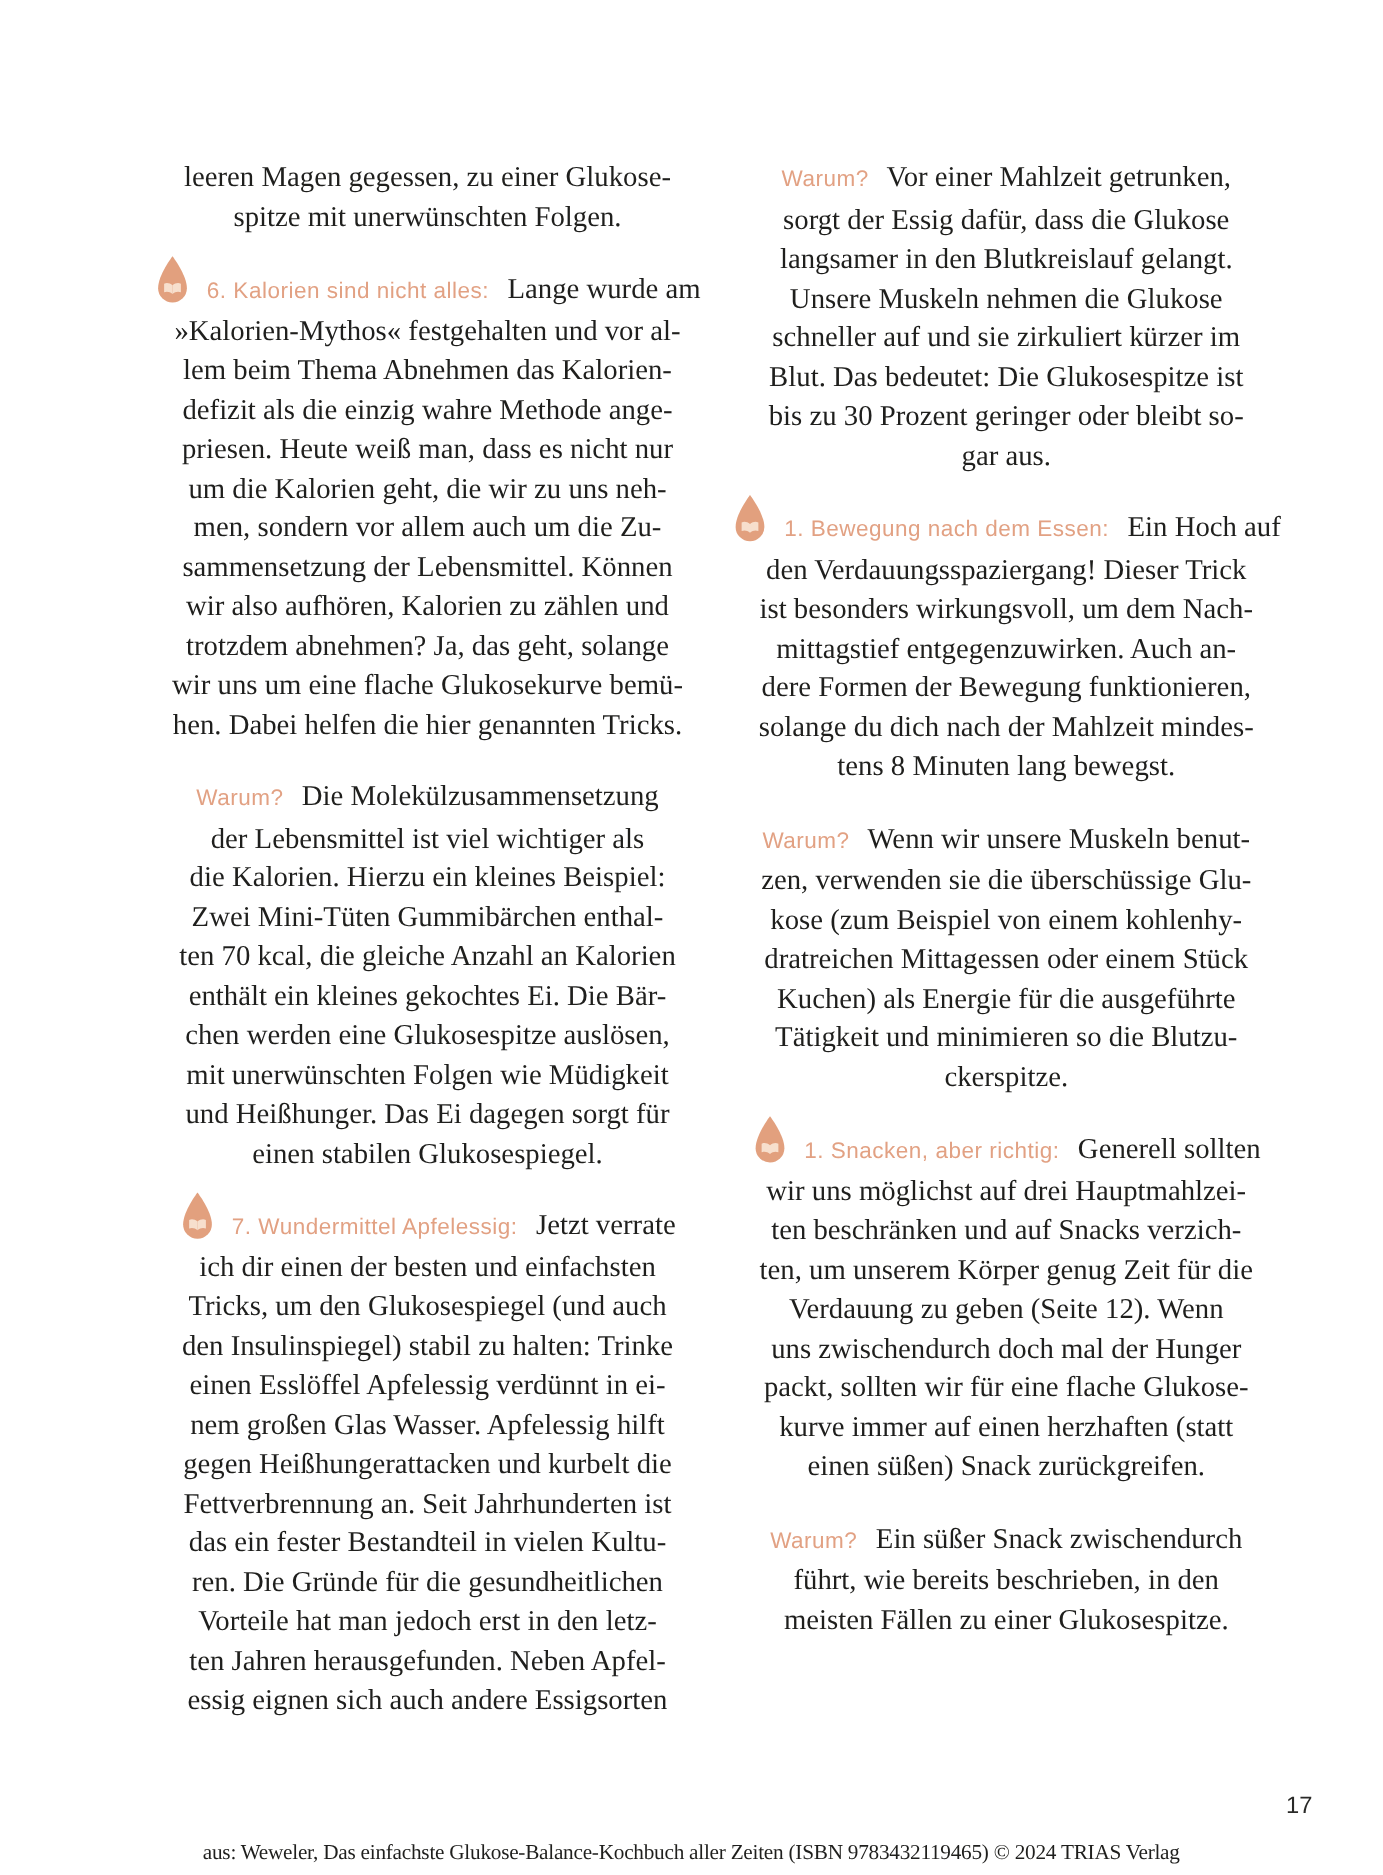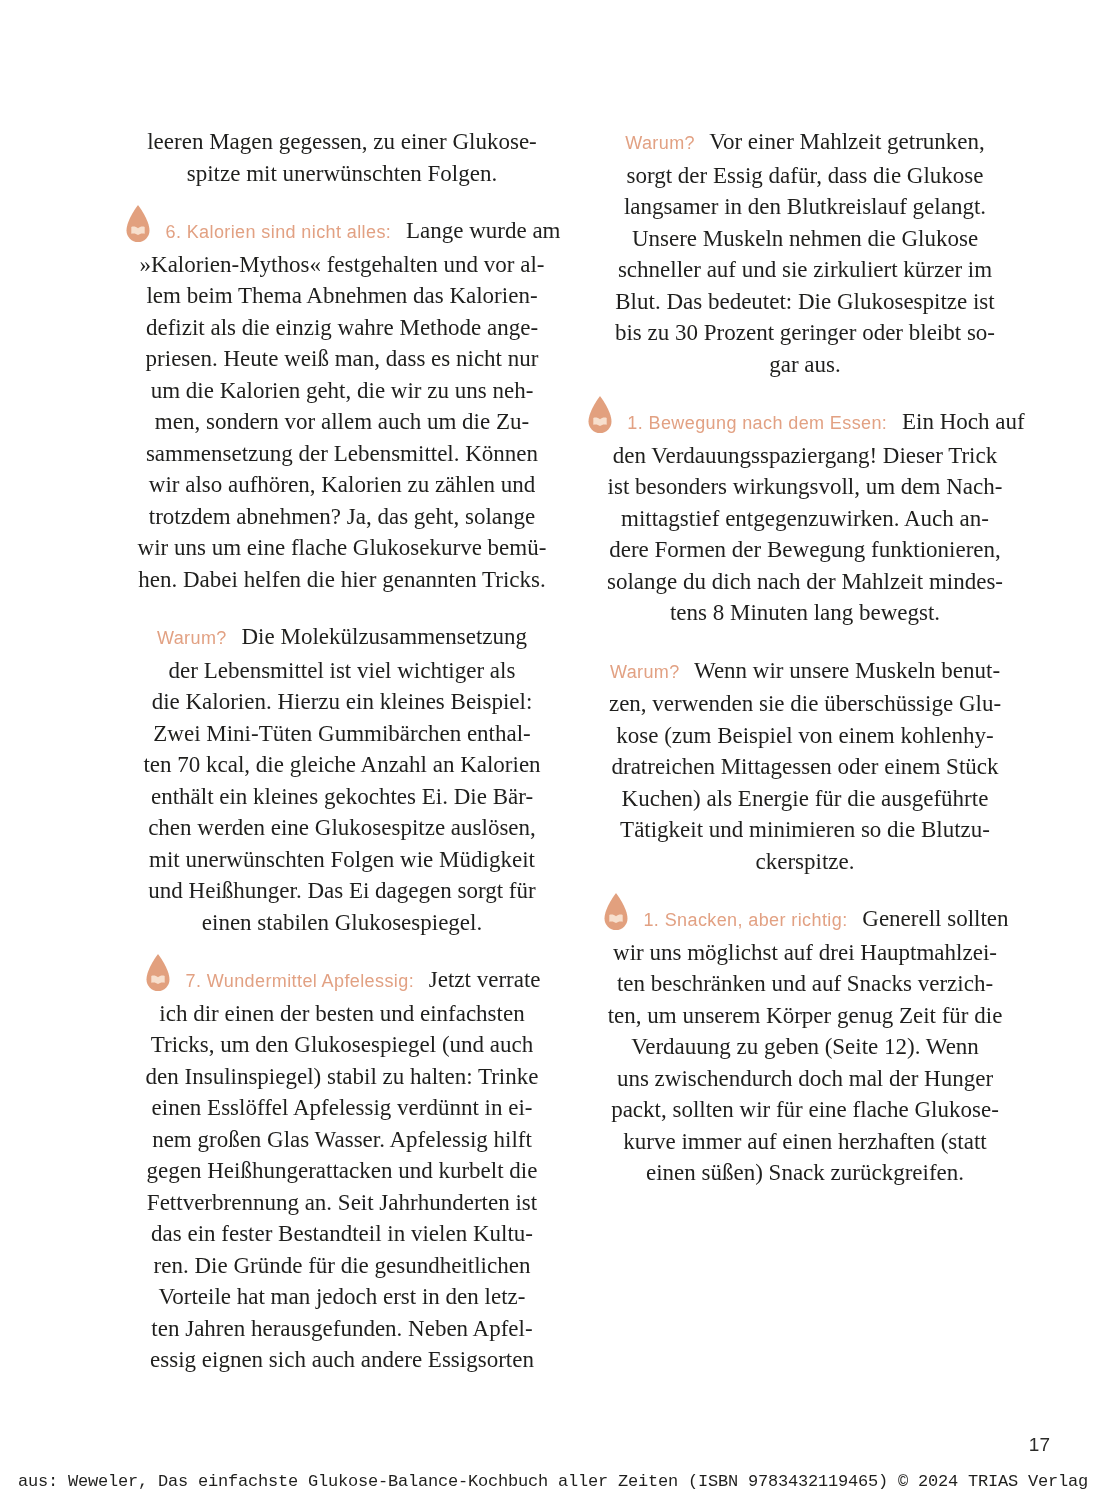--- a/index.html
+++ b/index.html
@@ -34,21 +34,21 @@
     position:relative;
     margin-right:12px;
   }
   .tip-icon svg{
     position:absolute;left:0;bottom:-7px;
     width:30px;height:41px;
   }
   .footer{
     position:absolute;top:1472px;left:0;width:100%;
     text-align:center;
-    font-family:Liberation Mono, monospace;
+    font-family:Liberation Serif, serif;
     font-size:17px;
     letter-spacing:-0.2px;
     color:#1f1f1d;
   }
   .page-number{
     position:absolute;top:1434px;right:56px;
     font-family:"Liberation Sans", sans-serif;
     font-size:19px;
     color:#2a2a28;
   }
@@ -137,16 +137,19 @@
             <path d="M15 24.2 C17 22.4 19.6 22.1 21.7 22.9 L21.7 29.8 C19.6 29 17 29.3 15 31.1 Z" fill="#f7dfcd"></path>
           </svg></span><span class="tip-heading">1. Snacken, aber richtig:</span> <span class="body-text">Generell sollten
 wir uns möglichst auf drei Hauptmahlzei-
 ten beschränken und auf Snacks verzich-
 ten, um unserem Körper genug Zeit für die
 Verdauung zu geben (Seite 12). Wenn
 uns zwischendurch doch mal der Hunger
 packt, sollten wir für eine flache Glukose-
 kurve immer auf einen herzhaften (statt
 einen süßen) Snack zurückgreifen.</span></p>
+      <p class="block warum"><span class="warum-label">Warum?</span> <span class="body-text">Ein süßer Snack zwischendurch
+führt, wie bereits beschrieben, in den
+meisten Fällen zu einer Glukosespitze.</span></p>
     </div>
   <div class="page-number">17</div>
   <div class="footer">aus: Weweler, Das einfachste Glukose-Balance-Kochbuch aller Zeiten (ISBN 9783432119465) © 2024 TRIAS Verlag</div>
 </div>
 
 </body></html>

